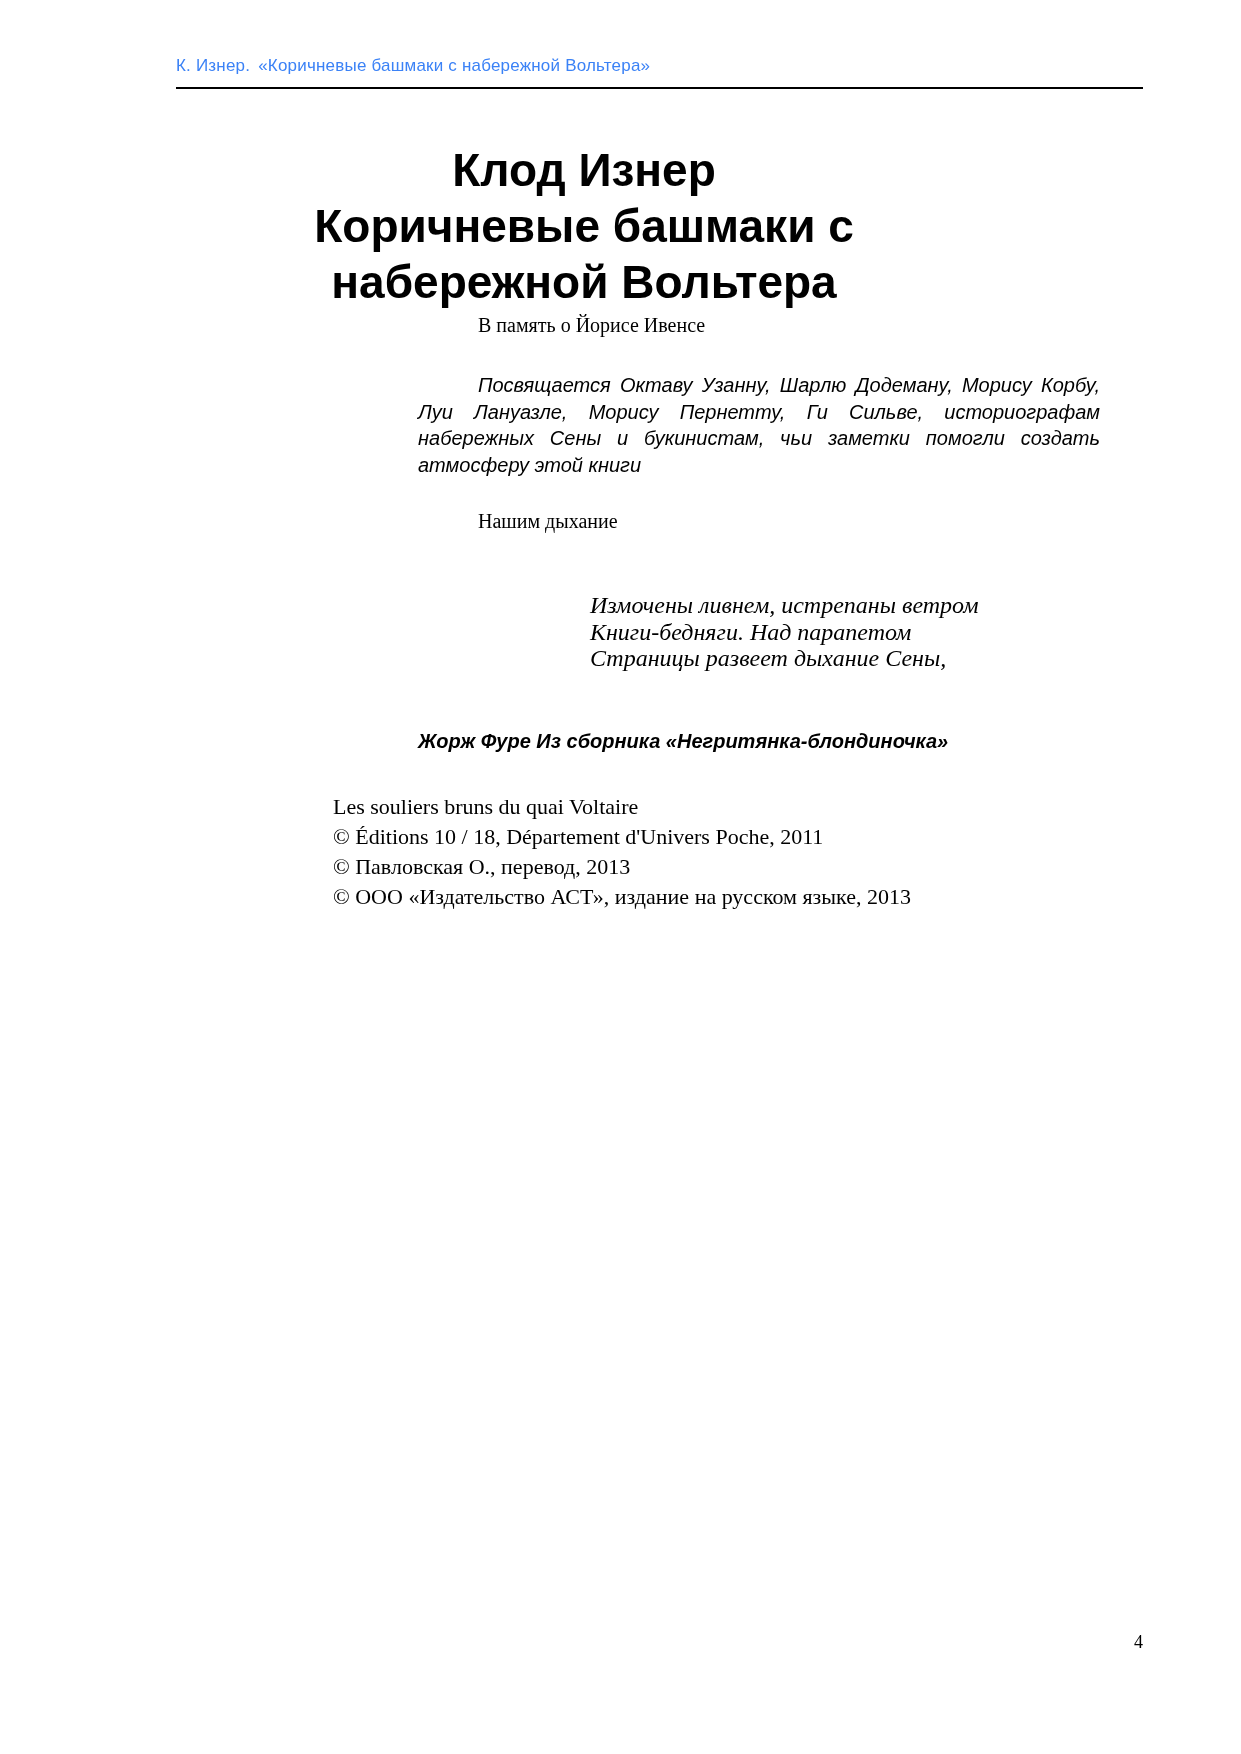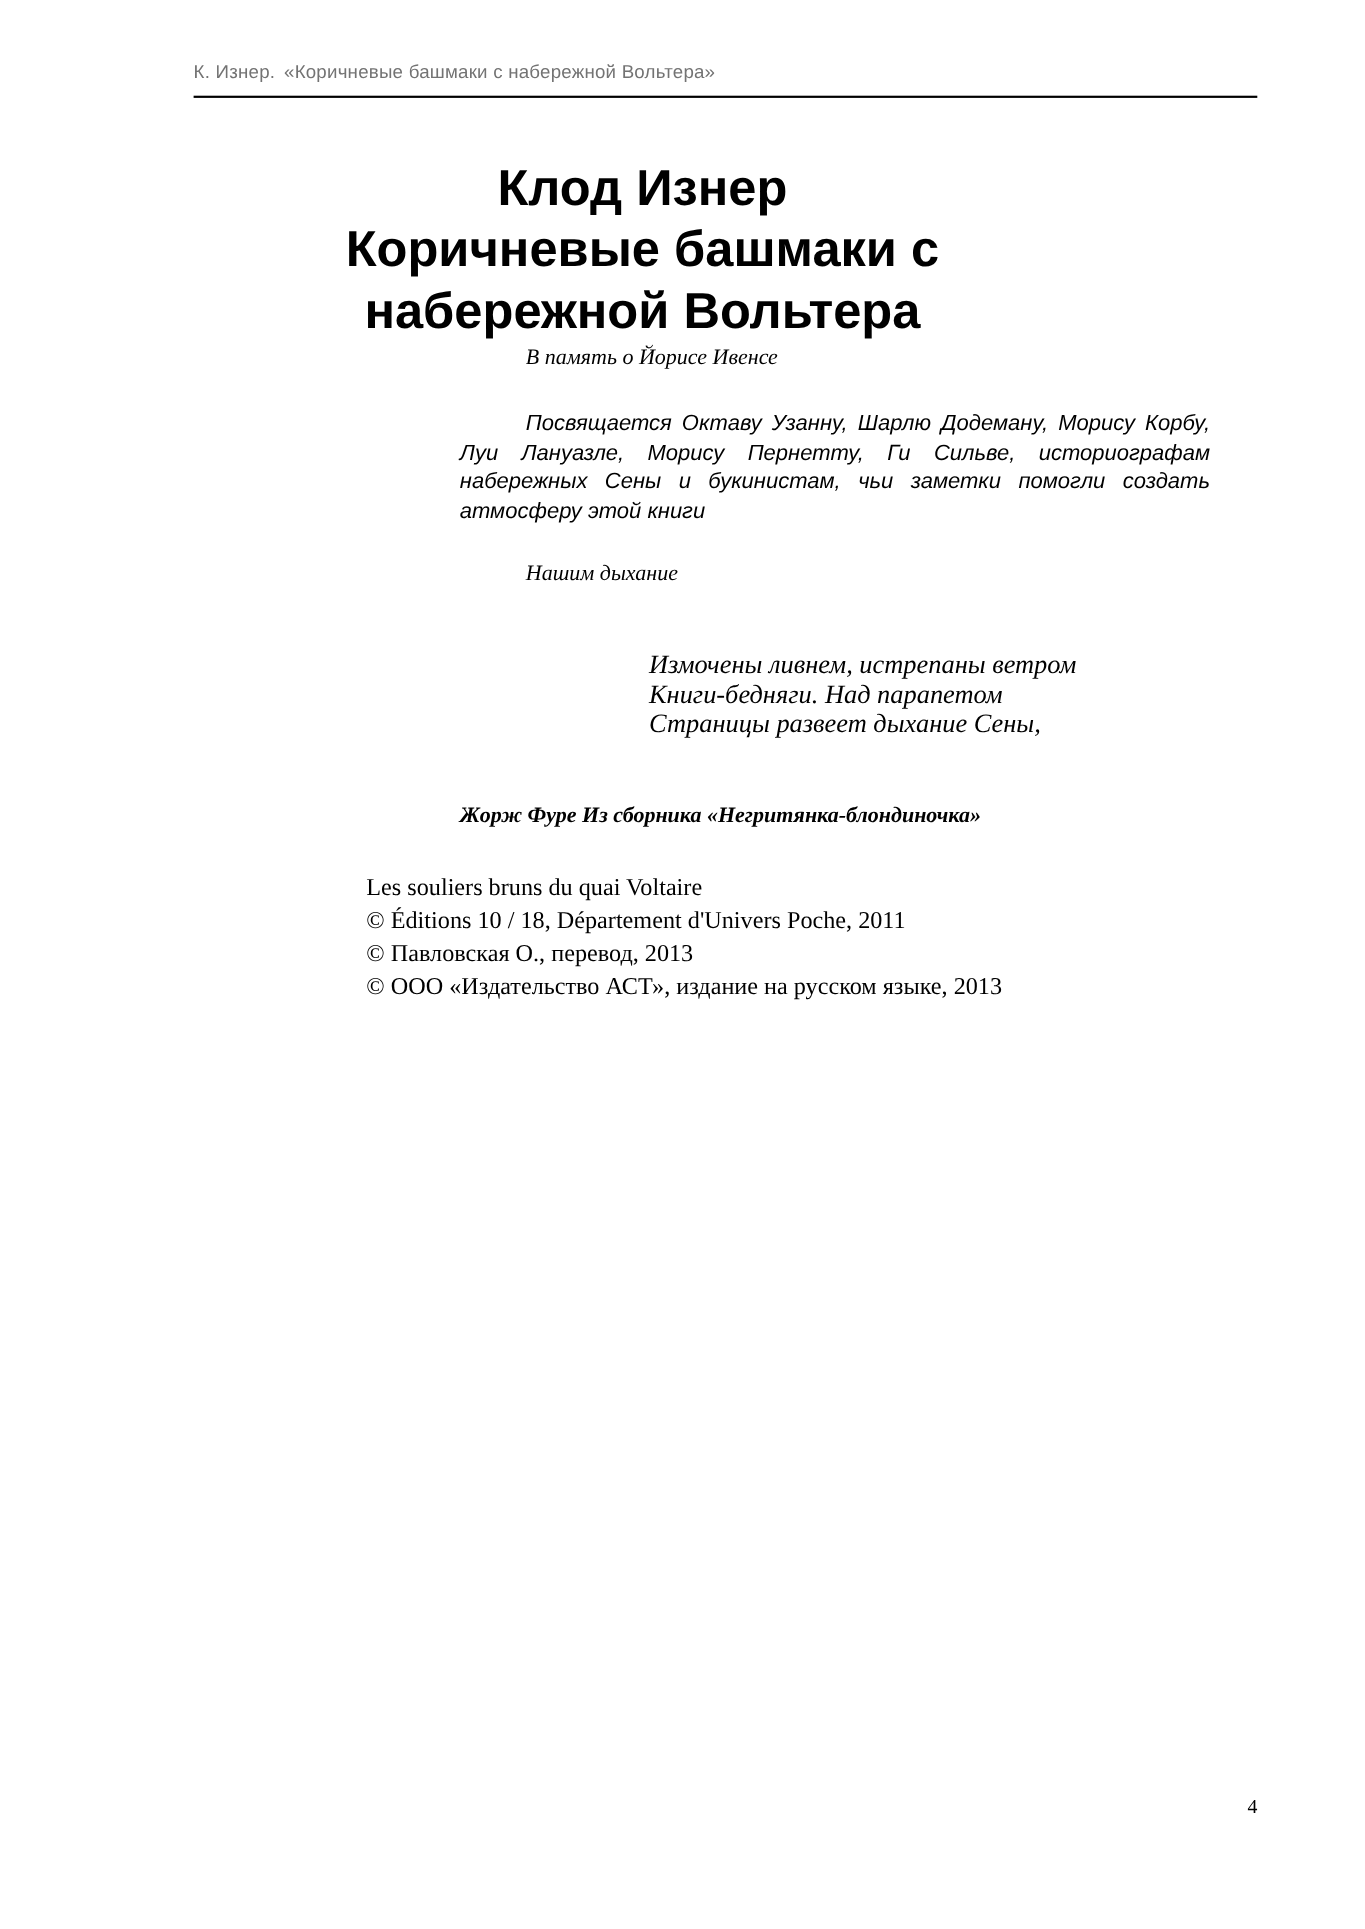--- a/index.html
+++ b/index.html
@@ -13,21 +13,21 @@
       position: relative;
       overflow: hidden;
       color: #000000;
     }
     .running-header {
       position: absolute;
       left: 176px;
       top: 56px;
       font-family: "Liberation Sans", sans-serif;
       font-size: 17px;
-      color: #737373;
+      color: #3b82f6;
       letter-spacing: 0.2px;
       white-space: nowrap;
     }
     .running-header .sep { display: inline-block; width: 8px; }
     .header-rule {
       position: absolute;
       left: 176px;
       top: 87px;
       width: 967px;
       height: 2px;
@@ -42,21 +42,20 @@
       font-family: "Liberation Sans", sans-serif;
       font-weight: bold;
       font-size: 46px;
       line-height: 56px;
       margin-left: -176px;
     }
     .title-block .line { display: block; margin-left: 46px; }
     .epigraph-line {
       position: absolute;
       font-family: "Liberation Serif", serif;
-      font-style: italic;
       font-size: 20px;
       line-height: 26.5px;
       white-space: nowrap;
     }
     .dedication-memory { left: 478px; top: 312px; }
     .dedication-para {
       position: absolute;
       left: 418px;
       top: 372px;
       width: 682px;
@@ -77,21 +76,21 @@
       font-style: italic;
       font-size: 24px;
       line-height: 26.5px;
       white-space: nowrap;
     }
     .poem .poem-line { display: block; }
     .poem-attribution {
       position: absolute;
       left: 418px;
       top: 728px;
-      font-family: Liberation Serif, serif;
+      font-family: Liberation Sans, sans-serif;
       font-style: italic;
       font-weight: bold;
       font-size: 20px;
       line-height: 26px;
       white-space: nowrap;
     }
     .copyright-block {
       position: absolute;
       left: 333px;
       top: 792px;

